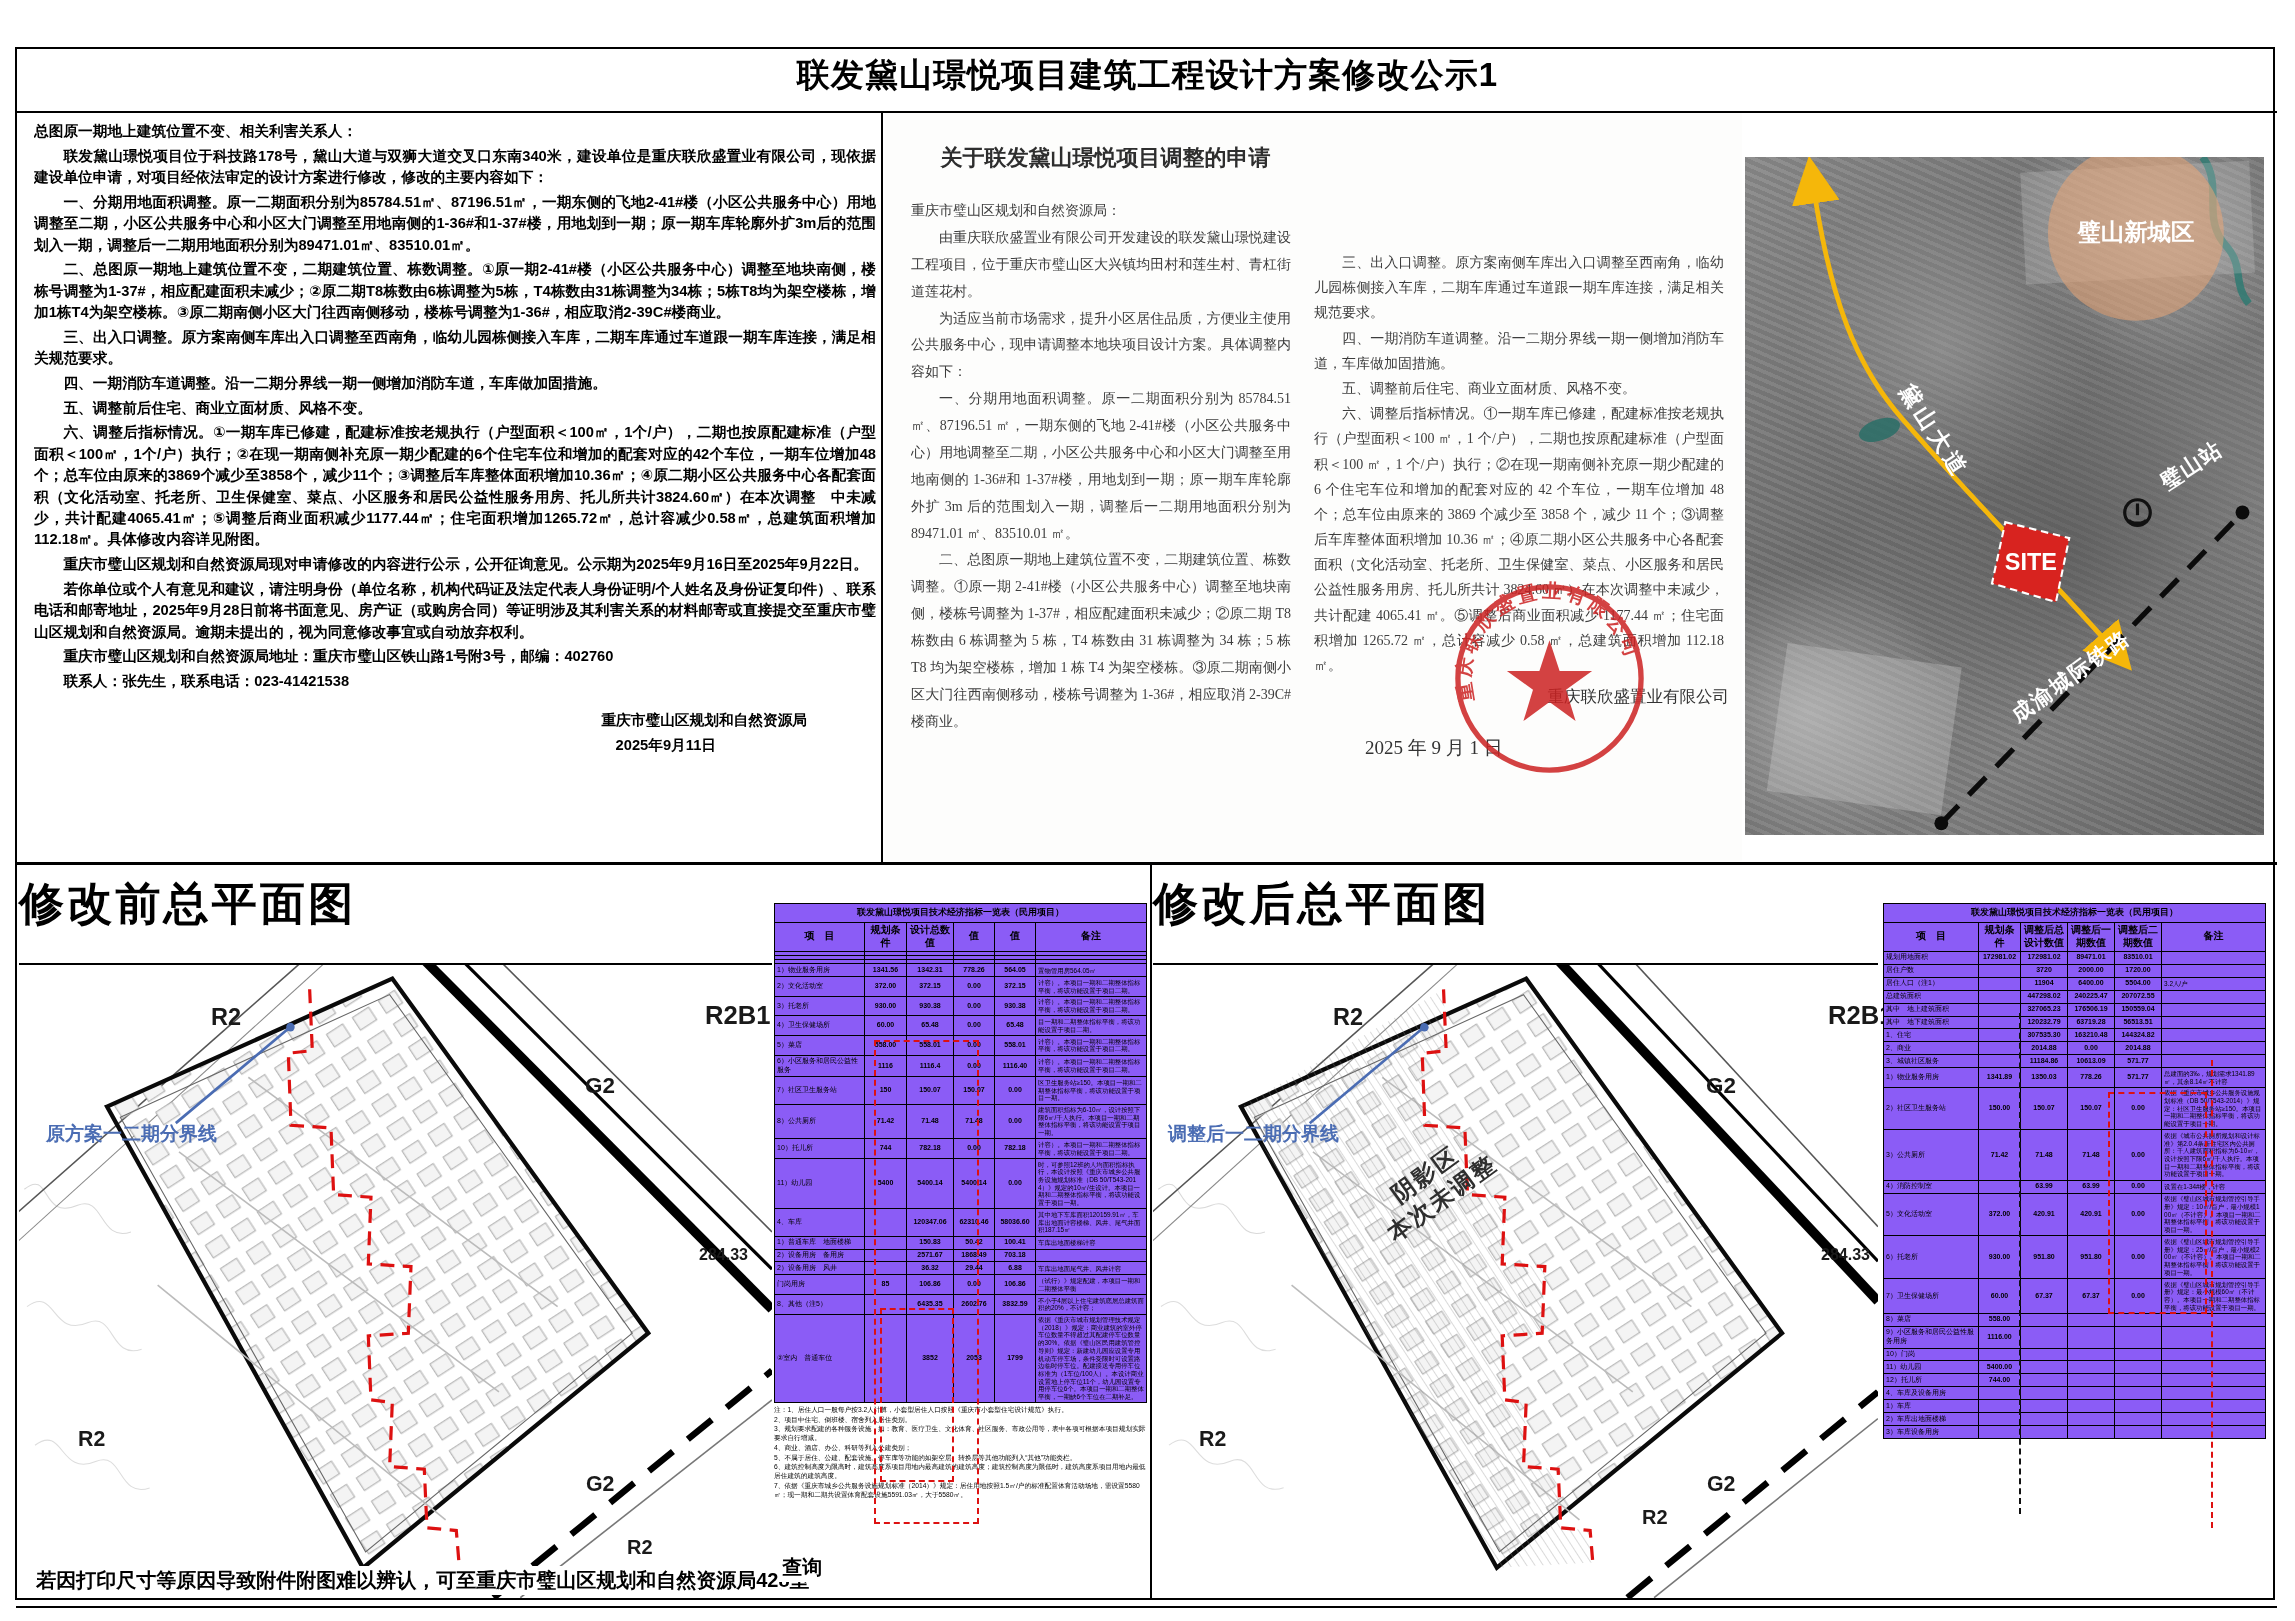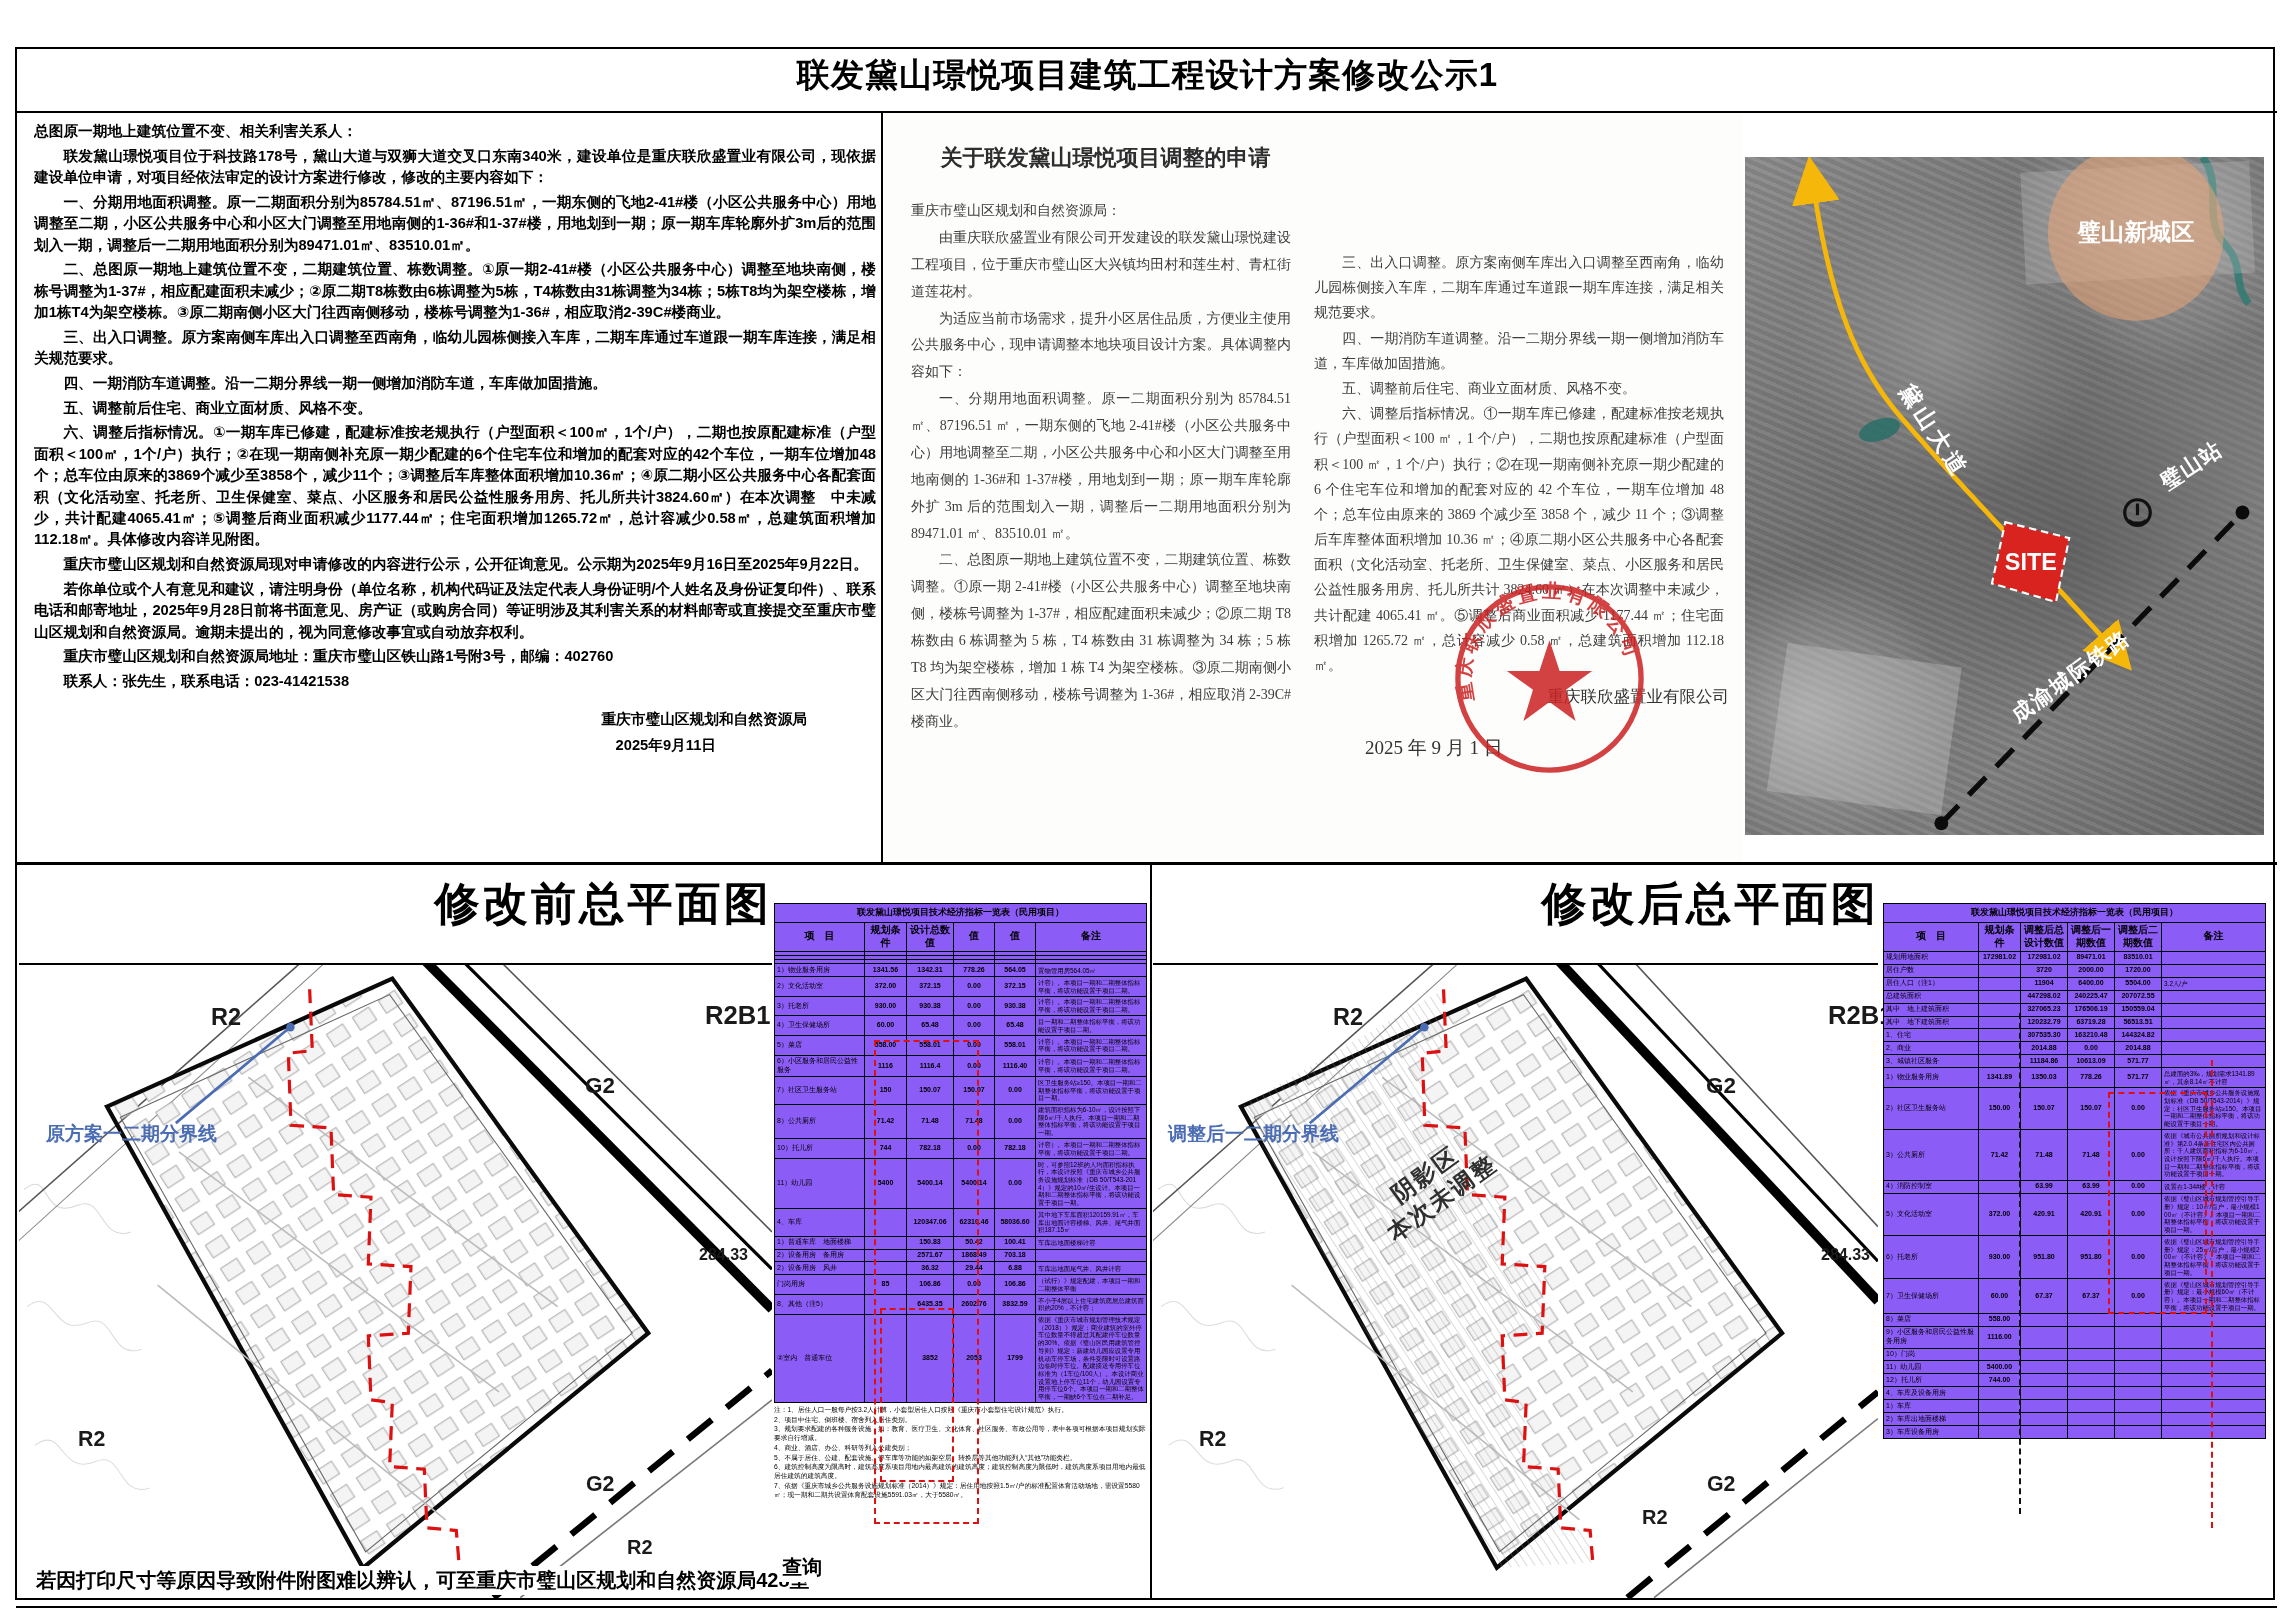--- a/index.html
+++ b/index.html
@@ -13,21 +13,21 @@
   #sheet-border{left:15px;top:47px;width:2260px;height:1553px;border:2.7px solid #000;box-sizing:border-box;background:transparent;pointer-events:none;}
   .hline{background:#000;height:2.1px;}
   .vline{background:#000;width:2.1px;}
   
   #page-title{left:16px;top:53px;width:2263px;text-align:center;font-size:33px;font-weight:bold;letter-spacing:1.1px;}
   
   #notice{left:34px;top:121px;width:842px;height:737px;font-size:14.7px;font-weight:600;line-height:1.46;text-align:justify;overflow:hidden;}
   #notice p{margin:0 0 3.2px 0;text-indent:2em;}
   #notice p.salut{text-indent:0;}
   #notice p.sign{text-indent:0;text-align:right;margin:0;}
-  #notice p.sign-org{padding-right:69px;margin-top:18px;font-family:Liberation Mono, monospace;}
+  #notice p.sign-org{padding-right:69px;margin-top:18px;}
   #notice p.sign-date{padding-right:160px;margin-top:3.2px;}
   
   #letter-bg{left:885px;top:113px;width:857px;height:748px;background:#fdfdfc;}
   .serif{font-family:"Liberation Serif","DejaVu Serif",serif;}
   #letter-title{left:907px;top:143px;width:397px;text-align:center;font-size:22px;font-weight:bold;color:#2e2e2e;}
   .l-col{color:#3c3c3c;font-size:14px;text-align:justify;overflow:hidden;}
   #l-col1{left:911px;top:198px;width:380px;height:656px;line-height:1.92;}
   #l-col2{left:1314px;top:250px;width:410px;height:523px;line-height:1.8;}
   .l-col p{margin:0;text-indent:2em;}
   .l-col p.no-ind{text-indent:0;}
@@ -42,21 +42,21 @@
       radial-gradient(circle at 12% 82%, rgba(210,210,210,.45), transparent 20%),
       radial-gradient(circle at 38% 28%, rgba(170,170,170,.45), transparent 26%),
       radial-gradient(circle at 62% 58%, rgba(80,80,80,.55), transparent 38%),
       radial-gradient(circle at 90% 45%, rgba(120,120,120,.5), transparent 30%),
       repeating-linear-gradient(23deg, rgba(255,255,255,.05) 0 3.7px, rgba(0,0,0,.06) 3.7px 8px),
       linear-gradient(135deg,#8b8b8b,#6e6e6e 40%,#7f7f7f 72%,#676767);
   }
   #map svg{display:block;}
   .map-label{fill:#fff;font-weight:bold;}
   
-  .panel-title{font-size:45px;font-weight:bold;text-align:right;letter-spacing:3.2px;}
+  .panel-title{font-size:45px;font-weight:bold;text-align:left;letter-spacing:3.2px;}
   #before-title{left:19px;top:874px;width:753px;}
   #after-title{left:1153px;top:874px;width:726px;}
   .plan-label{color:#1a1a1a;font-weight:bold;}
   .blue-label{color:#4a6cb3;font-weight:600;font-size:19px;}
   #shade-label{left:1365px;top:1201px;transform:rotate(-36deg);transform-origin:left top;color:#2f2f2f;font-weight:600;font-size:23.5px;letter-spacing:2.1px;text-align:center;line-height:1.25;}
   
   .itable{border-collapse:collapse;background:#8b5cf6;table-layout:fixed;}
   .itable th,.itable td{border:0.9px solid #000;padding:1.6px 2.1px;font-size:7.2px;line-height:1.25;vertical-align:middle;word-break:break-all;}
   .itable .t-title{font-size:9px;font-weight:bold;text-align:center;padding:3.2px 1.1px;}
   .itable th{font-size:10px;font-weight:bold;text-align:center;}

